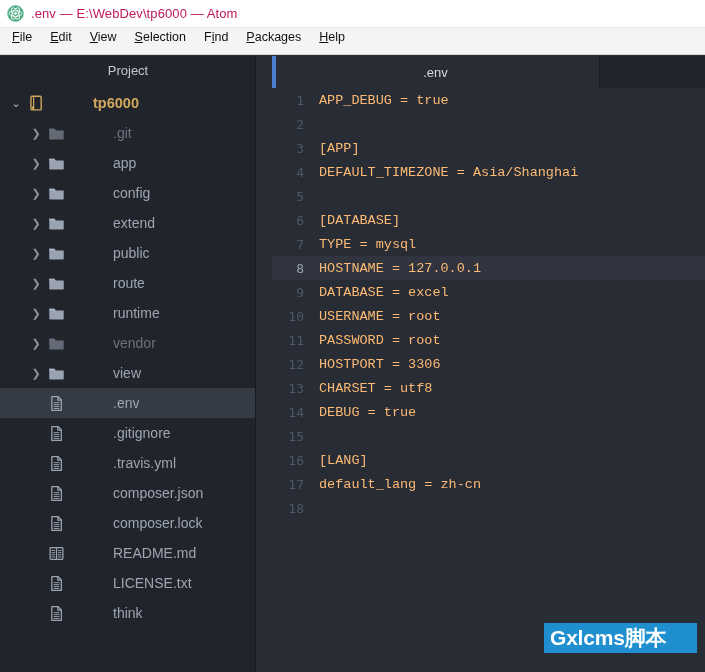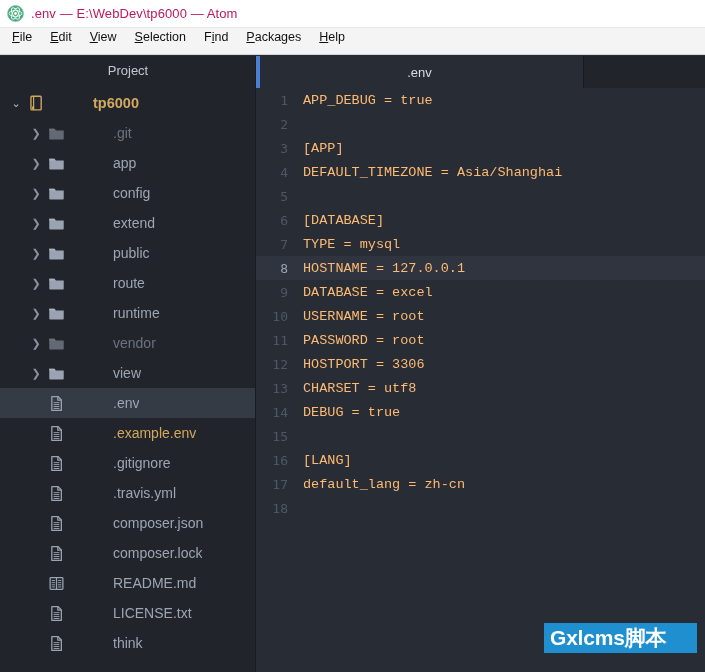--- a/index.html
+++ b/index.html
@@ -38,20 +38,21 @@
     padding: 2px 9px 2px 0; margin-right: 9px;
     white-space: nowrap; cursor: default;
   }
   .menu-item .acc { text-decoration: underline; }
 
   
   .workspace {
     position: absolute; top: 56px; left: 0;
     width: 705px; height: 616px;
     display: flex;
+    gap: 16px;
   }
 
   
   .sidebar {
     width: 256px; height: 100%;
     background: #21252b;
     position: relative; overflow: hidden;
     flex: 0 0 256px;
   }
   .sidebar-header {
@@ -299,34 +300,20 @@
               <svg width="17" height="17" viewBox="0 0 20 20">
                 <path d="M4.5 1.8h7.2l4 4v12.4H4.5z" fill="none" stroke="#9aa3b2" stroke-width="1.5" stroke-linejoin="round"></path>
                 <path d="M11.5 1.8v4.2h4.2" fill="none" stroke="#9aa3b2" stroke-width="1.4"></path>
                 <line x1="6.6" y1="9" x2="13.4" y2="9" stroke="#9aa3b2" stroke-width="1.1"></line>
                 <line x1="6.6" y1="11.3" x2="13.4" y2="11.3" stroke="#9aa3b2" stroke-width="1.1"></line>
                 <line x1="6.6" y1="13.6" x2="13.4" y2="13.6" stroke="#9aa3b2" stroke-width="1.1"></line>
                 <line x1="6.6" y1="15.9" x2="13.4" y2="15.9" stroke="#9aa3b2" stroke-width="1.1"></line>
               </svg>
             </span>
             <span class="label">.env</span>
-          </div>
-          <div class="tree-row ind-2 modified">
-            <span class="twisty"></span>
-            <span class="ficon">
-              <svg width="17" height="17" viewBox="0 0 20 20">
-                <path d="M4.5 1.8h7.2l4 4v12.4H4.5z" fill="none" stroke="#9aa3b2" stroke-width="1.5" stroke-linejoin="round"></path>
-                <path d="M11.5 1.8v4.2h4.2" fill="none" stroke="#9aa3b2" stroke-width="1.4"></path>
-                <line x1="6.6" y1="9" x2="13.4" y2="9" stroke="#9aa3b2" stroke-width="1.1"></line>
-                <line x1="6.6" y1="11.3" x2="13.4" y2="11.3" stroke="#9aa3b2" stroke-width="1.1"></line>
-                <line x1="6.6" y1="13.6" x2="13.4" y2="13.6" stroke="#9aa3b2" stroke-width="1.1"></line>
-                <line x1="6.6" y1="15.9" x2="13.4" y2="15.9" stroke="#9aa3b2" stroke-width="1.1"></line>
-              </svg>
-            </span>
-            <span class="label">.example.env</span>
           </div>
           <div class="tree-row ind-2">
             <span class="twisty"></span>
             <span class="ficon">
               <svg width="17" height="17" viewBox="0 0 20 20">
                 <path d="M4.5 1.8h7.2l4 4v12.4H4.5z" fill="none" stroke="#9aa3b2" stroke-width="1.5" stroke-linejoin="round"></path>
                 <path d="M11.5 1.8v4.2h4.2" fill="none" stroke="#9aa3b2" stroke-width="1.4"></path>
                 <line x1="6.6" y1="9" x2="13.4" y2="9" stroke="#9aa3b2" stroke-width="1.1"></line>
                 <line x1="6.6" y1="11.3" x2="13.4" y2="11.3" stroke="#9aa3b2" stroke-width="1.1"></line>
                 <line x1="6.6" y1="13.6" x2="13.4" y2="13.6" stroke="#9aa3b2" stroke-width="1.1"></line>

